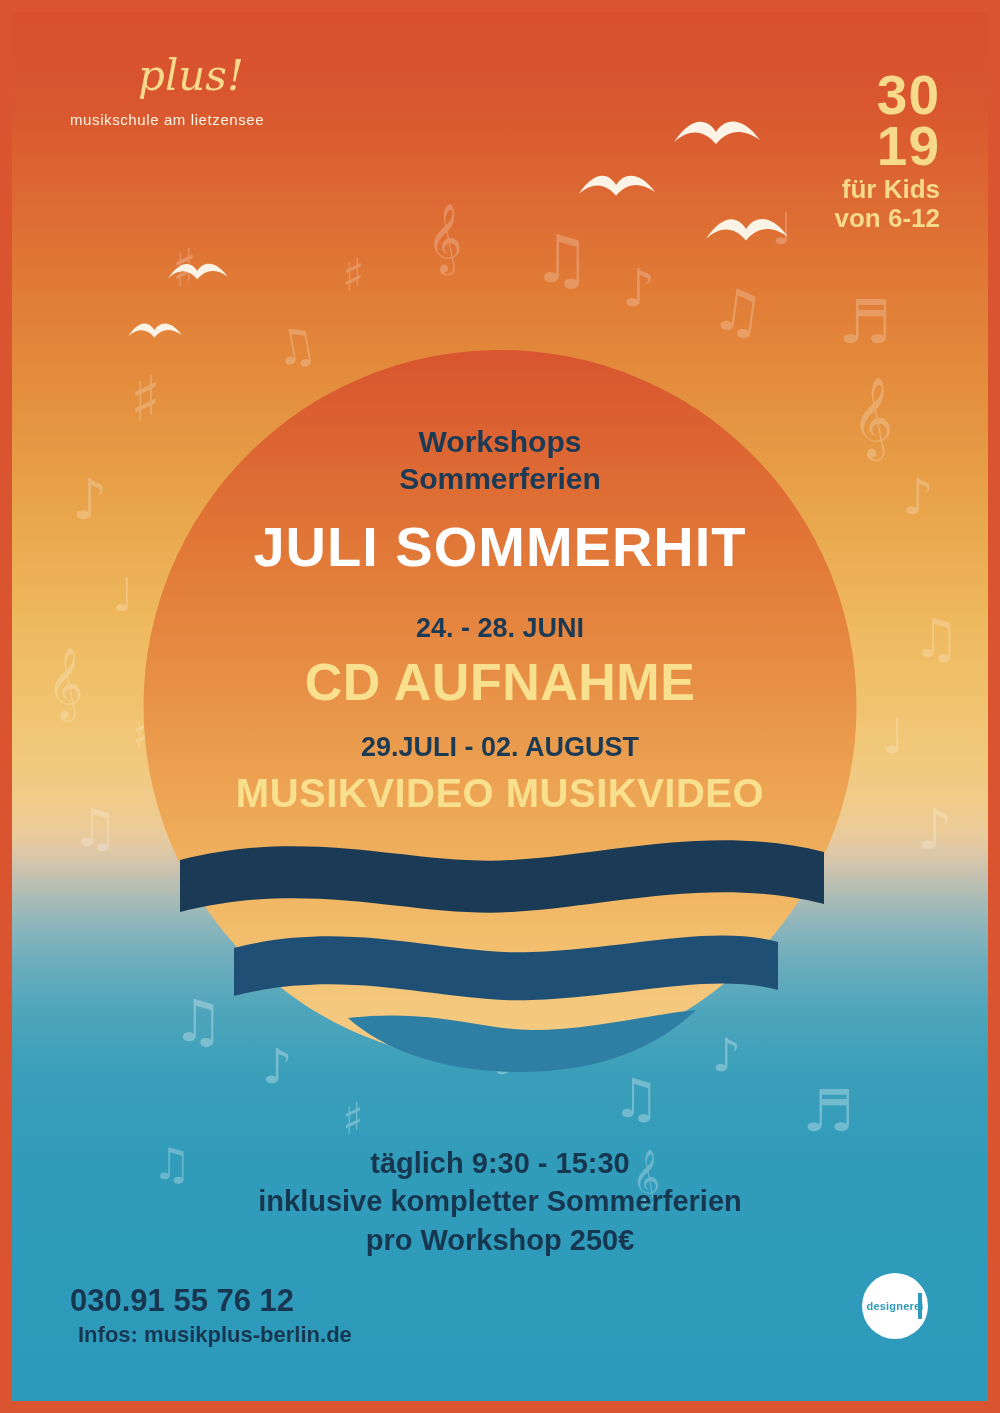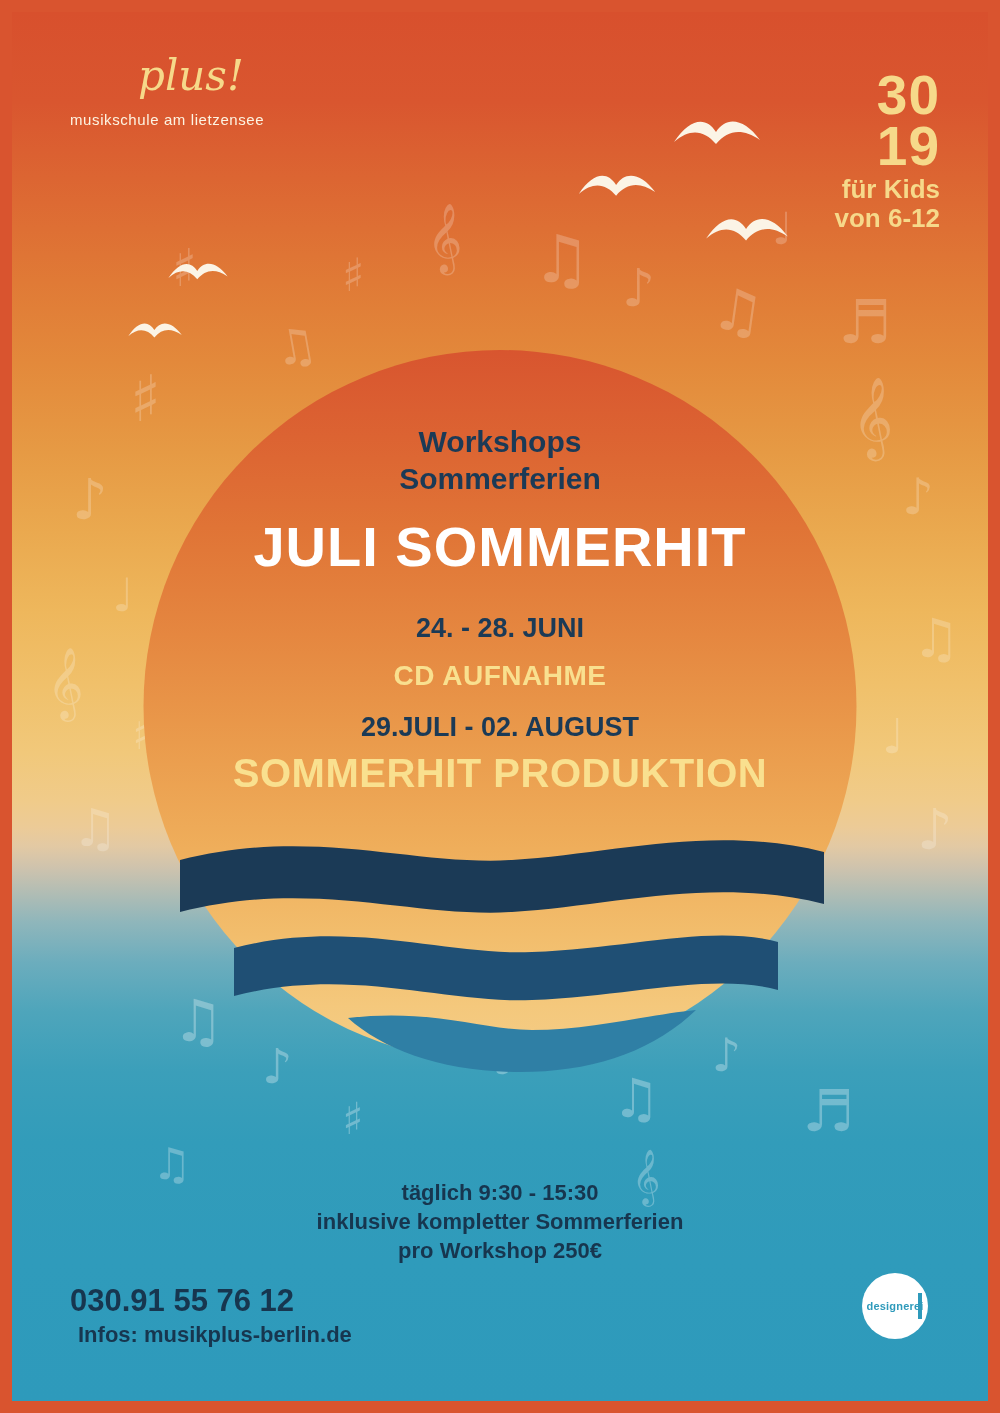--- a/index.html
+++ b/index.html
@@ -176,22 +176,22 @@
     color: #ffffff;
     line-height: 1;
   }
   .date1 {
     margin-top: 38px;
     font-size: 27px;
     font-weight: bold;
     color: #1b3a56;
   }
   .ws1 {
-    margin-top: 16px;
-    font-size: 28px;
+    margin-top: 8px;
+    font-size: 52px;
     font-weight: bold;
     color: #f9e08f;
     letter-spacing: 0.5px;
   }
   .date2 {
     margin-top: 20px;
     font-size: 27px;
     font-weight: bold;
     color: #1b3a56;
   }
@@ -203,24 +203,24 @@
     letter-spacing: 0.5px;
   }
 
   
   .waves { position: absolute; left: 0; top: 820px; width: 976px; height: 240px; }
 
   
   .info {
     position: absolute;
     left: 0; right: 0;
-    top: 1166px;
+    top: 1132px;
     text-align: center;
     color: #17364f;
-    font-size: 22px;
+    font-size: 29px;
     font-weight: bold;
     line-height: 1.32;
   }
 
   .contact {
     position: absolute;
     left: 58px;
     bottom: 52px;
     color: #17364f;
     font-weight: bold;
@@ -337,21 +337,21 @@
       </div>
     </div>
 
     <div class="center-text">
       <div class="kicker">Workshops</div>
       <div class="kicker">Sommerferien</div>
       <div class="headline">JULI SOMMERHIT</div>
       <div class="date1">24. - 28. JUNI</div>
       <div class="ws1">CD AUFNAHME</div>
       <div class="date2">29.JULI - 02. AUGUST</div>
-      <div class="ws2">SOMMERHIT PRODUKTION</div>
+      <div class="ws2">MUSIKVIDEO MUSIKVIDEO</div>
     </div>
 
     <div class="waves">
       <svg width="976" height="240" viewBox="0 0 976 240">
         <path d="M168 28 C300 -6 400 34 500 28 C600 22 700 -8 812 20 L812 72 C700 44 600 74 500 80 C400 86 300 46 168 80 Z" fill="#1b3a56"></path>
         <path d="M222 116 C340 86 430 124 520 120 C620 116 700 92 766 110 L766 158 C700 140 620 164 520 168 C430 172 340 134 222 164 Z" fill="#1f4f74"></path>
         <path d="M336 186 C420 176 470 198 520 198 C580 198 640 182 684 178 C640 220 580 240 508 240 C430 240 372 218 336 186 Z" fill="#2f7fa5"></path>
       </svg>
     </div>
 

